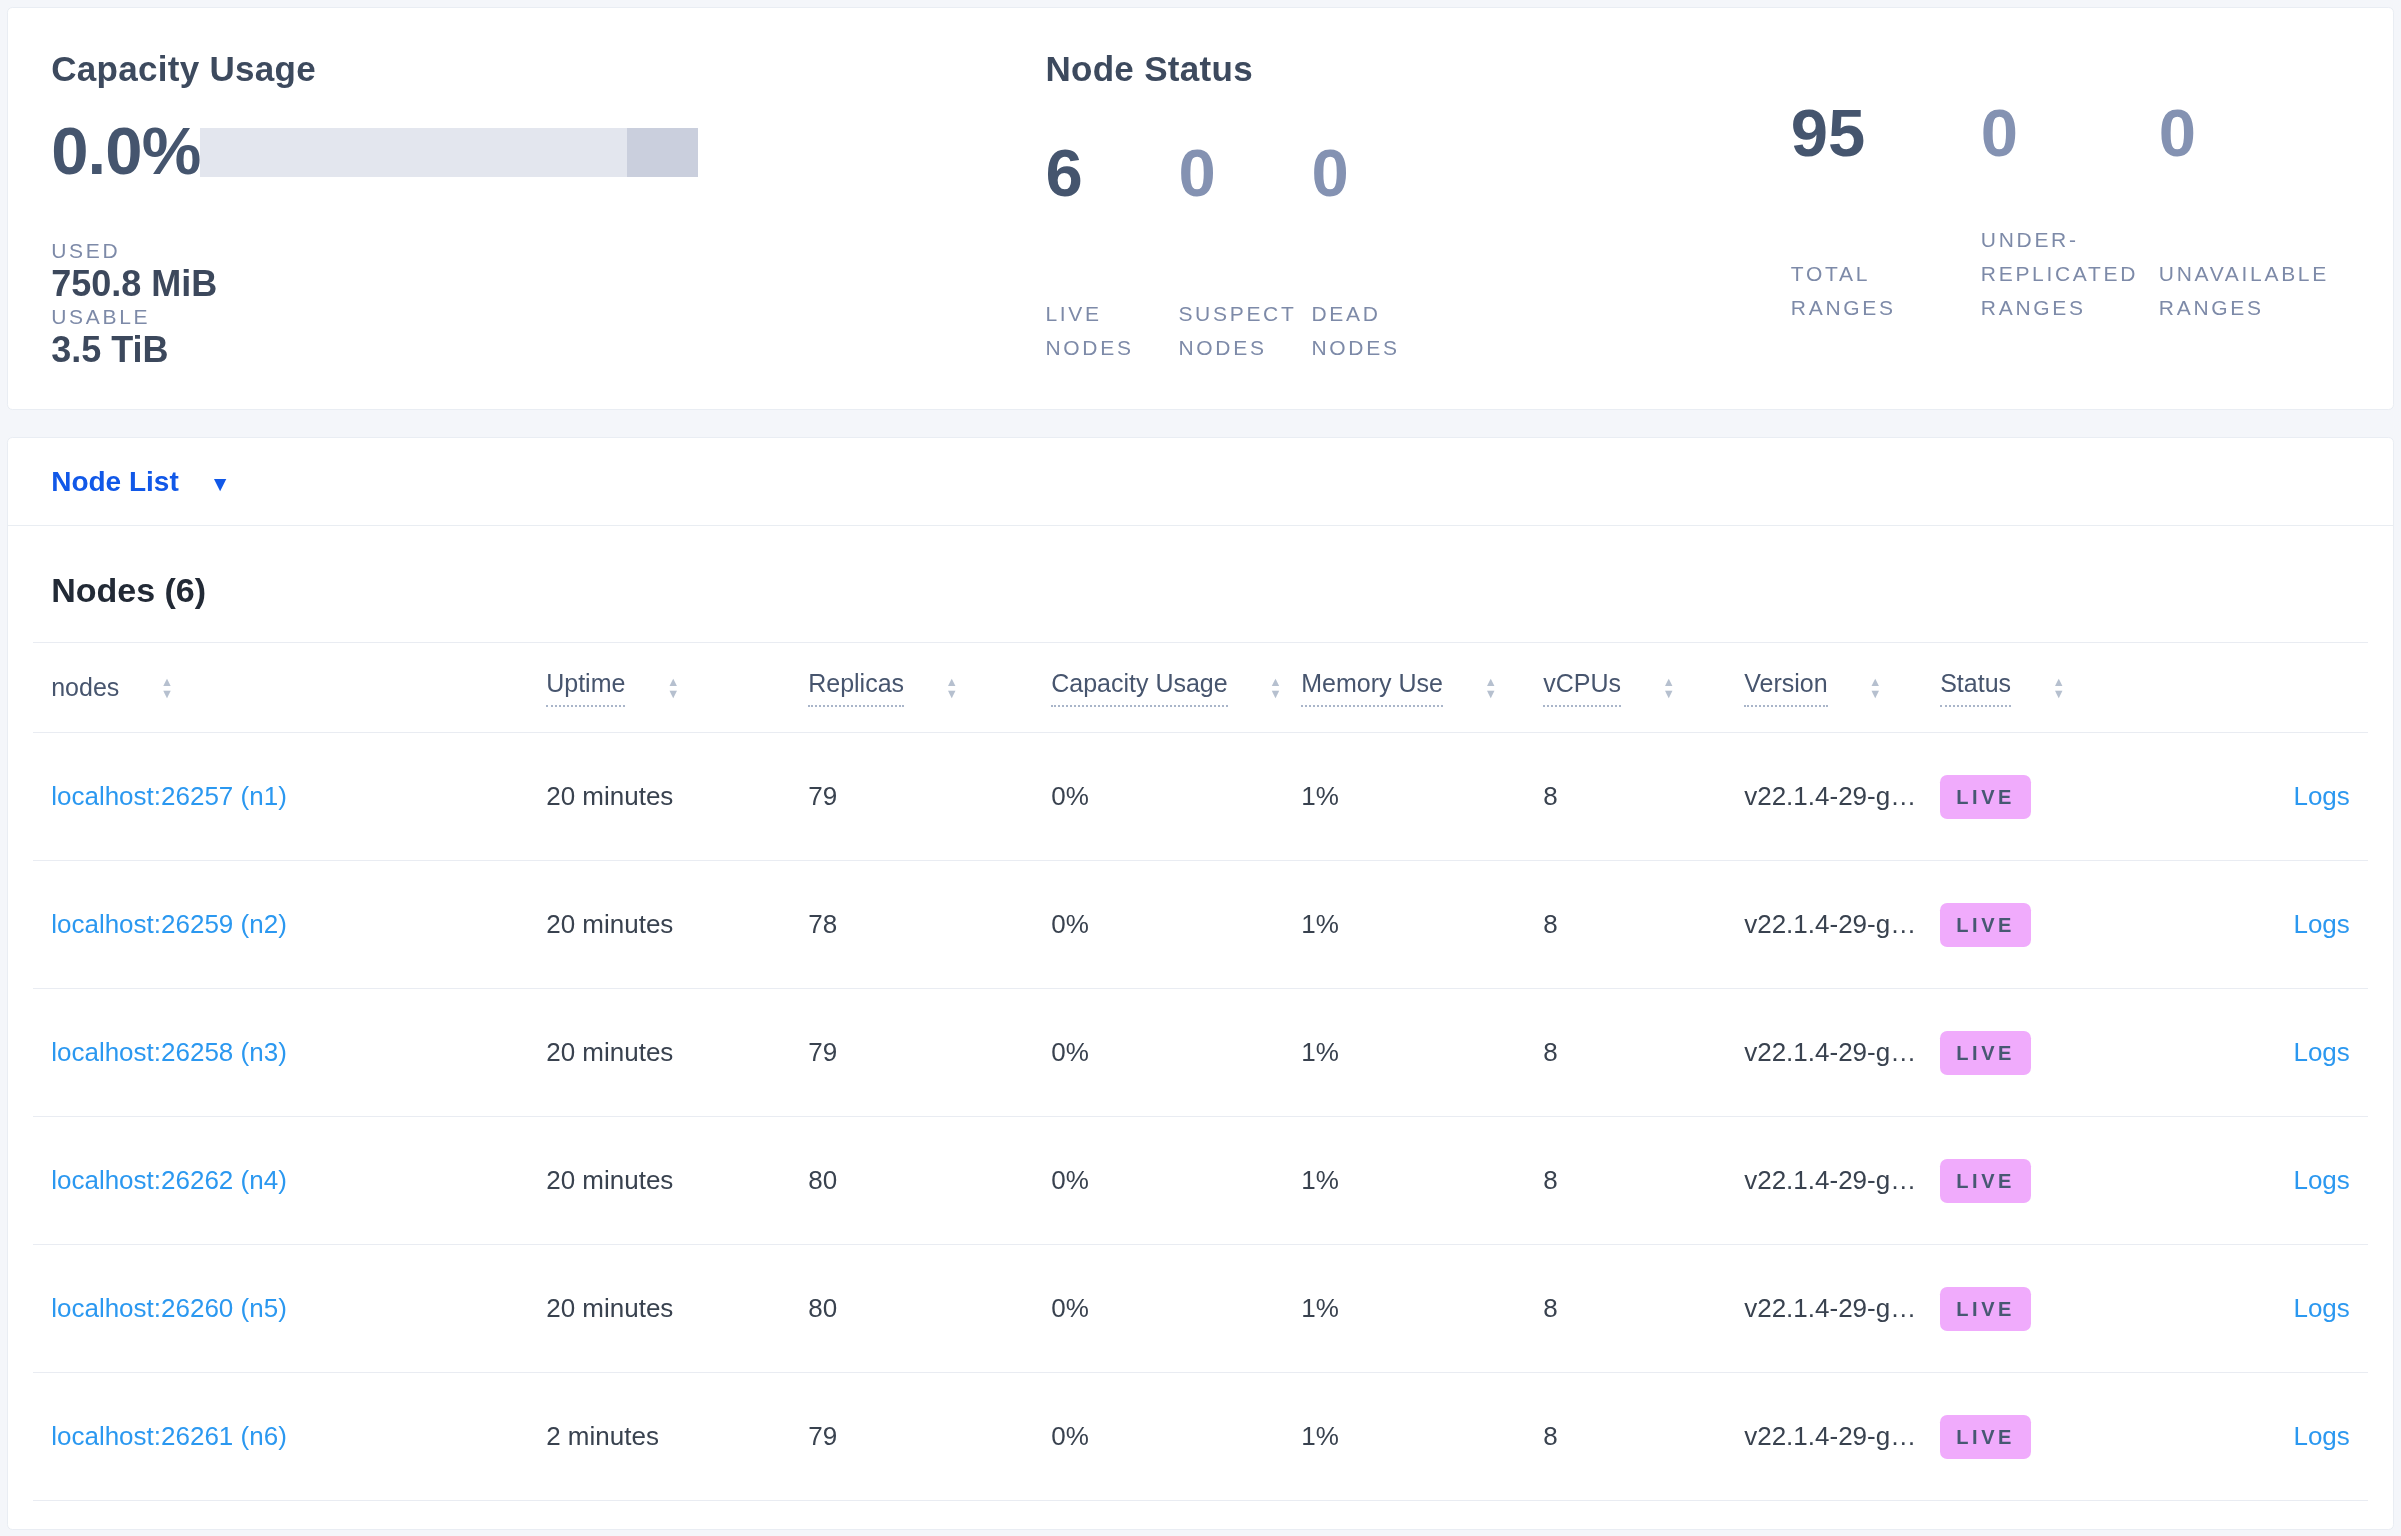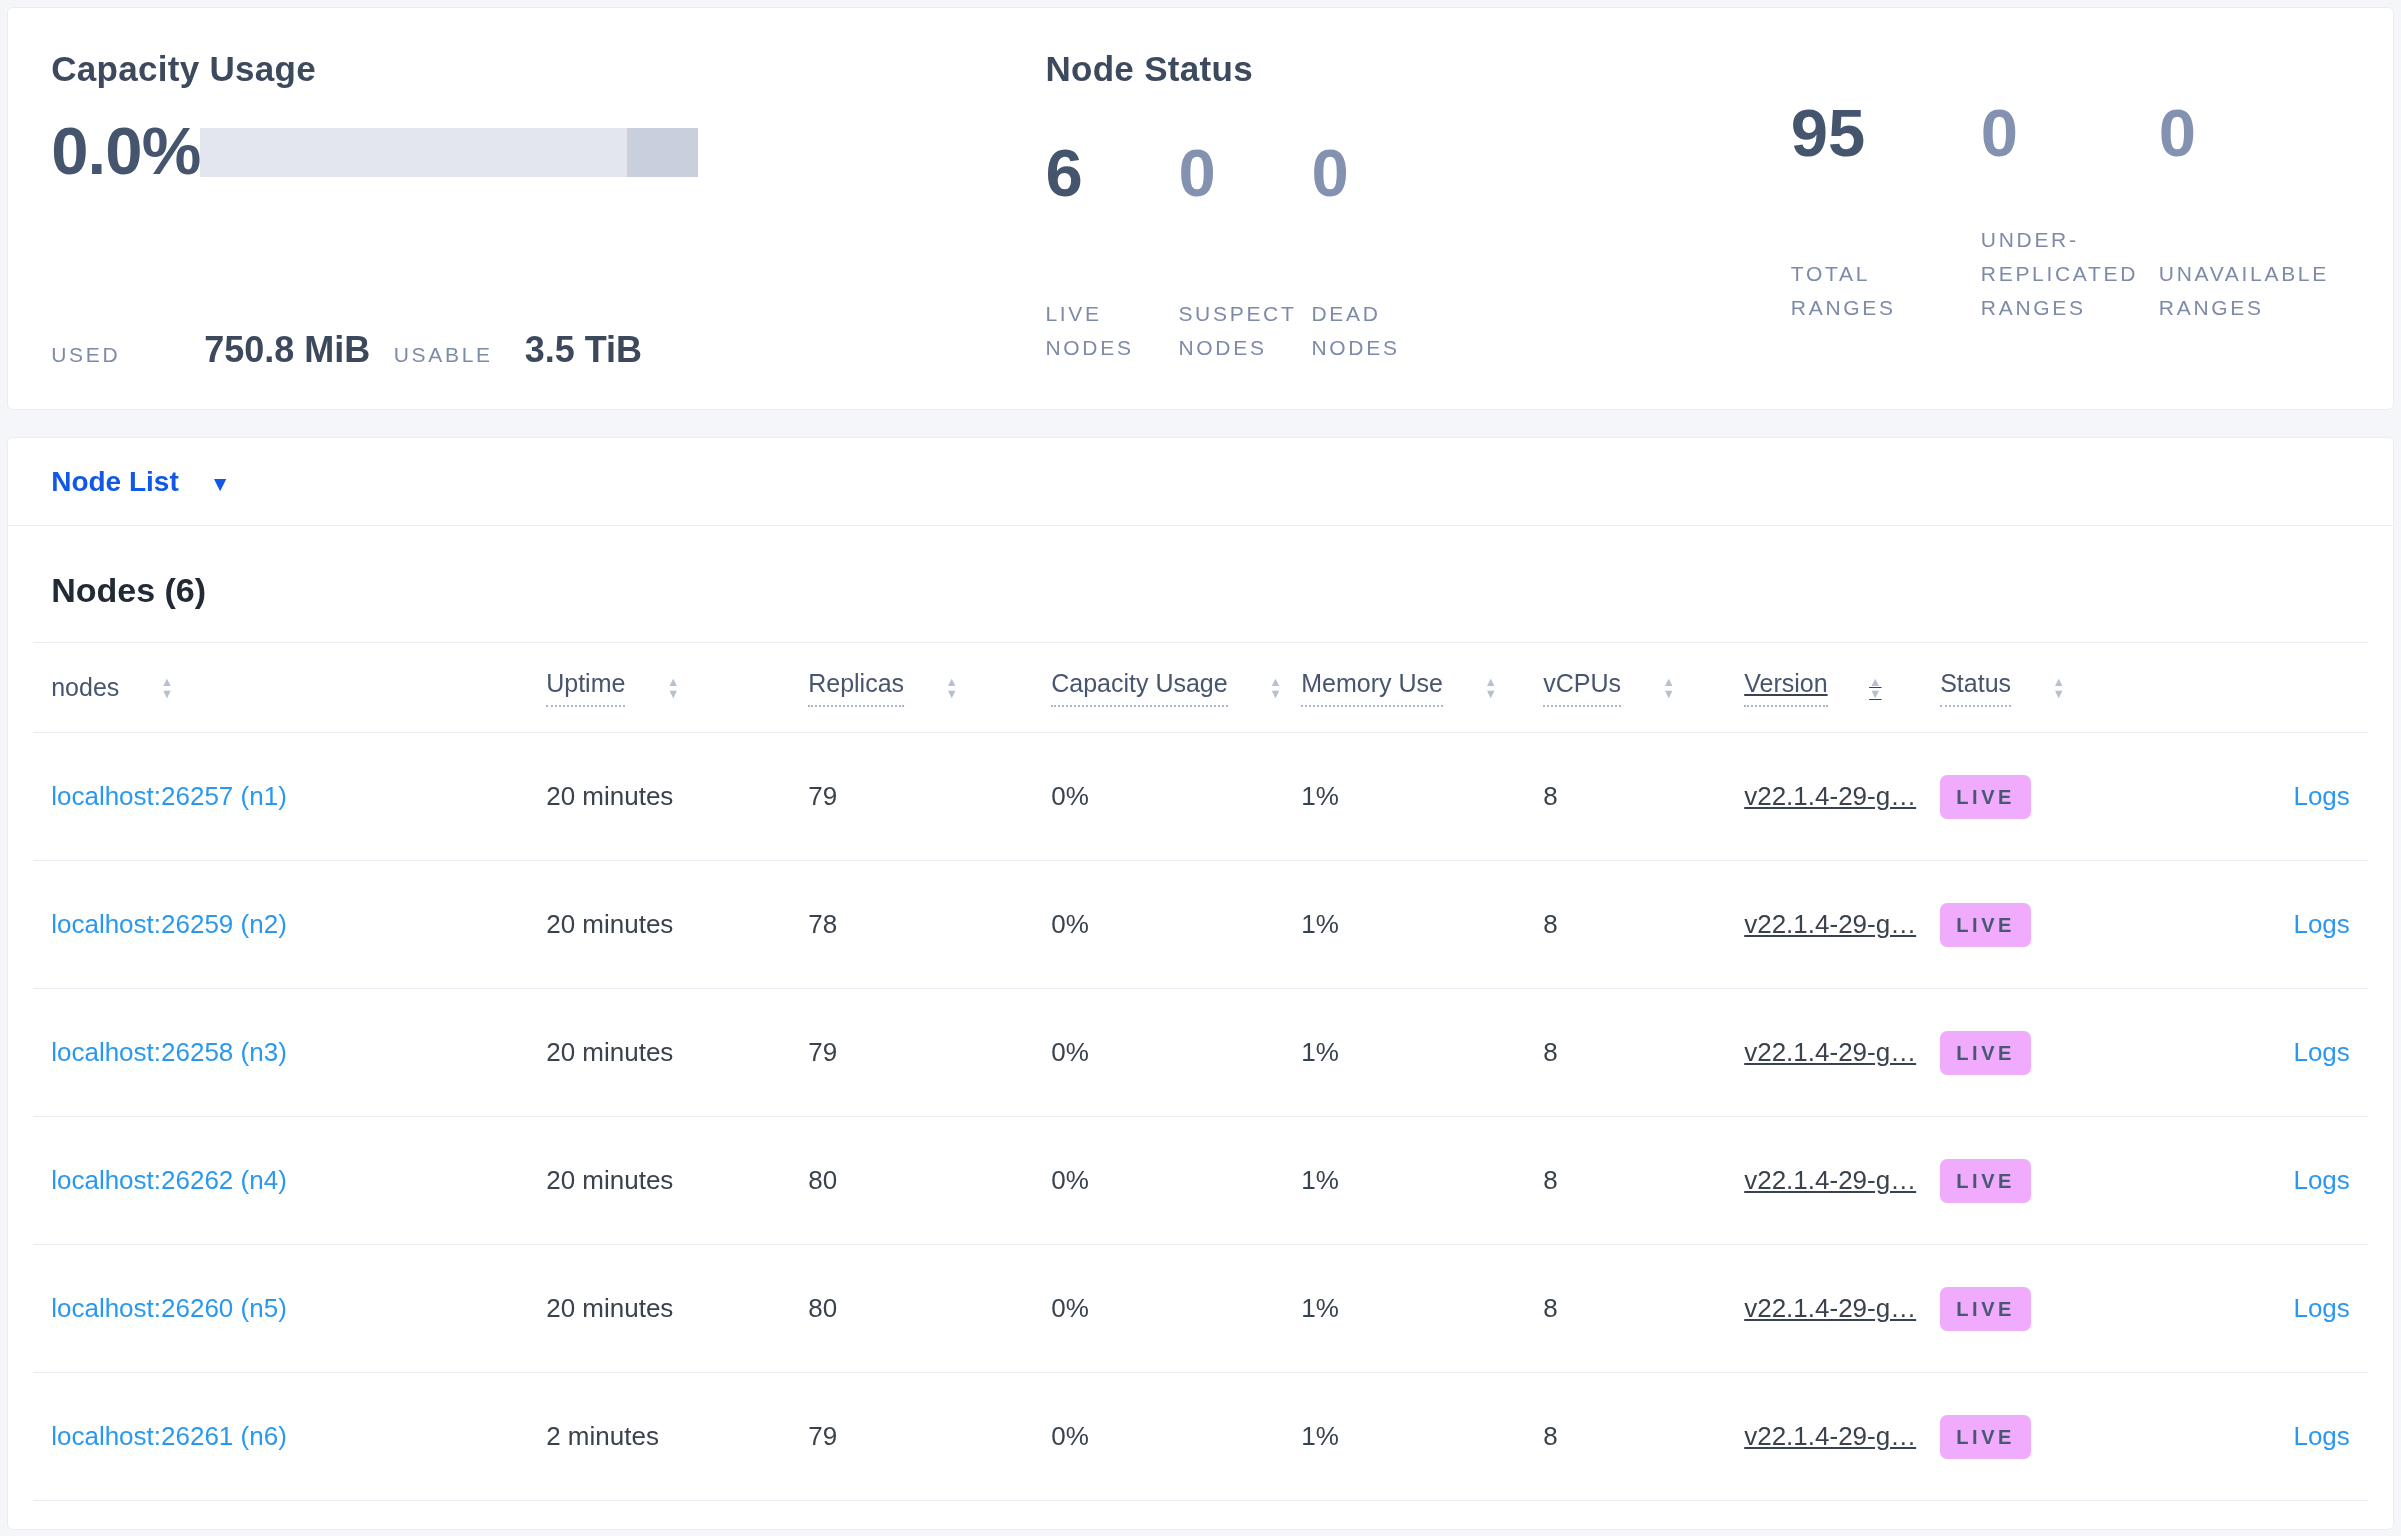--- a/index.html
+++ b/index.html
@@ -33,21 +33,21 @@
   }
   .cap-chart { width:498px; padding-top:3.6px; }
   .bar { position:relative; height:49px; background:#e3e6ee; overflow:hidden; }
   .bar-dark { position:absolute; top:0; bottom:0; right:0; background:#cacfdd; }
   .axis { position:relative; height:50px; }
   .tick { position:absolute; top:8px; width:1.8px; height:14.4px; background:#64748f; }
   .tick-label {
     position:absolute; top:28px; transform:translateX(-50%);
     font-size:21.6px; color:#5b6a85; white-space:nowrap;
   }
-  .cap-bottom { margin-top:auto; display:flex; align-items:baseline; }
+  .cap-bottom { margin-top:auto; display:flex; align-items:baseline;flex-direction:column; }
   .kv-label { font-size:21px; letter-spacing:2.7px; color:#7d8aa8; font-weight:400; }
   .kv-label.w1 { width:153px; }
   .kv-label.w2 { width:131px; }
   .kv-value { font-size:36px; font-weight:700; color:#3c485c; }
   .kv-value.gap { margin-right:23.4px; }
 
   .stats-sec { display:flex; flex-direction:column; }
   .ns-sec { width:755px; }
   .rs-sec { flex:1; }
   .stats { margin-top:50px; display:flex; }
@@ -87,21 +87,21 @@
     color:#b6c0cf; font-size:12.6px; line-height:1;
   }
   .sort i { font-style:normal; display:block; height:11.7px; }
 
   .trow {
     height:128px; display:flex; align-items:center;
     border-bottom:1.8px solid #e9ecf2; padding:0 18px; font-size:26px; color:#39424f;
   }
   .c1 { width:495px; } .c2 { width:246px; } .c3 { width:243px;margin-left:16px; }
   .c4 { width:250px; } .c5 { width:242px; } .c6 { width:201px; }
-  .c7 { width:196px;text-decoration:underline; } .c8 { width:257px; }
+  .c7 { width:196px; } .c8 { width:257px; }
   .c9 { flex:1; text-align:right; }
   .link { color:#2b98f0; text-decoration:none; cursor:pointer; }
   .badge {
     display:inline-block; background:#f0abfc; border-radius:7.2px;
     padding:10.8px 16px 10px 16px; font-size:20px; font-weight:700;
     letter-spacing:3.6px; color:#475872;
   }
 </style>
 </head>
 <body>

